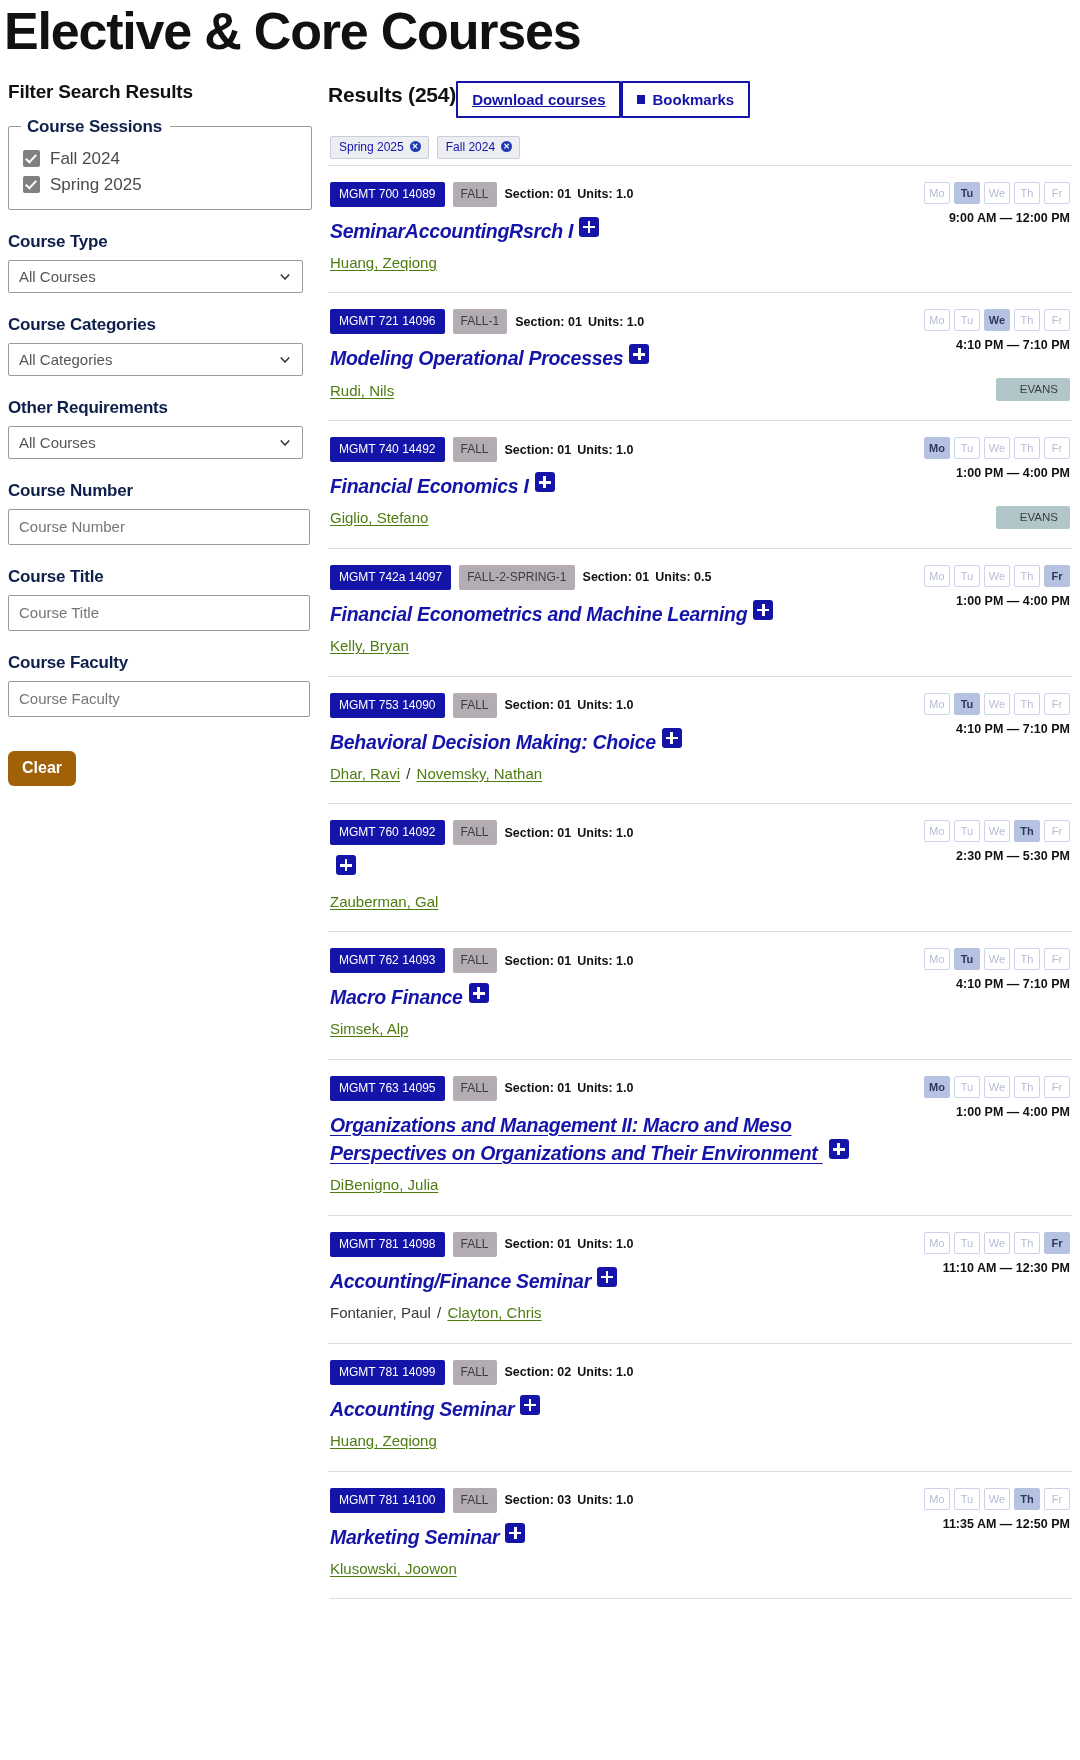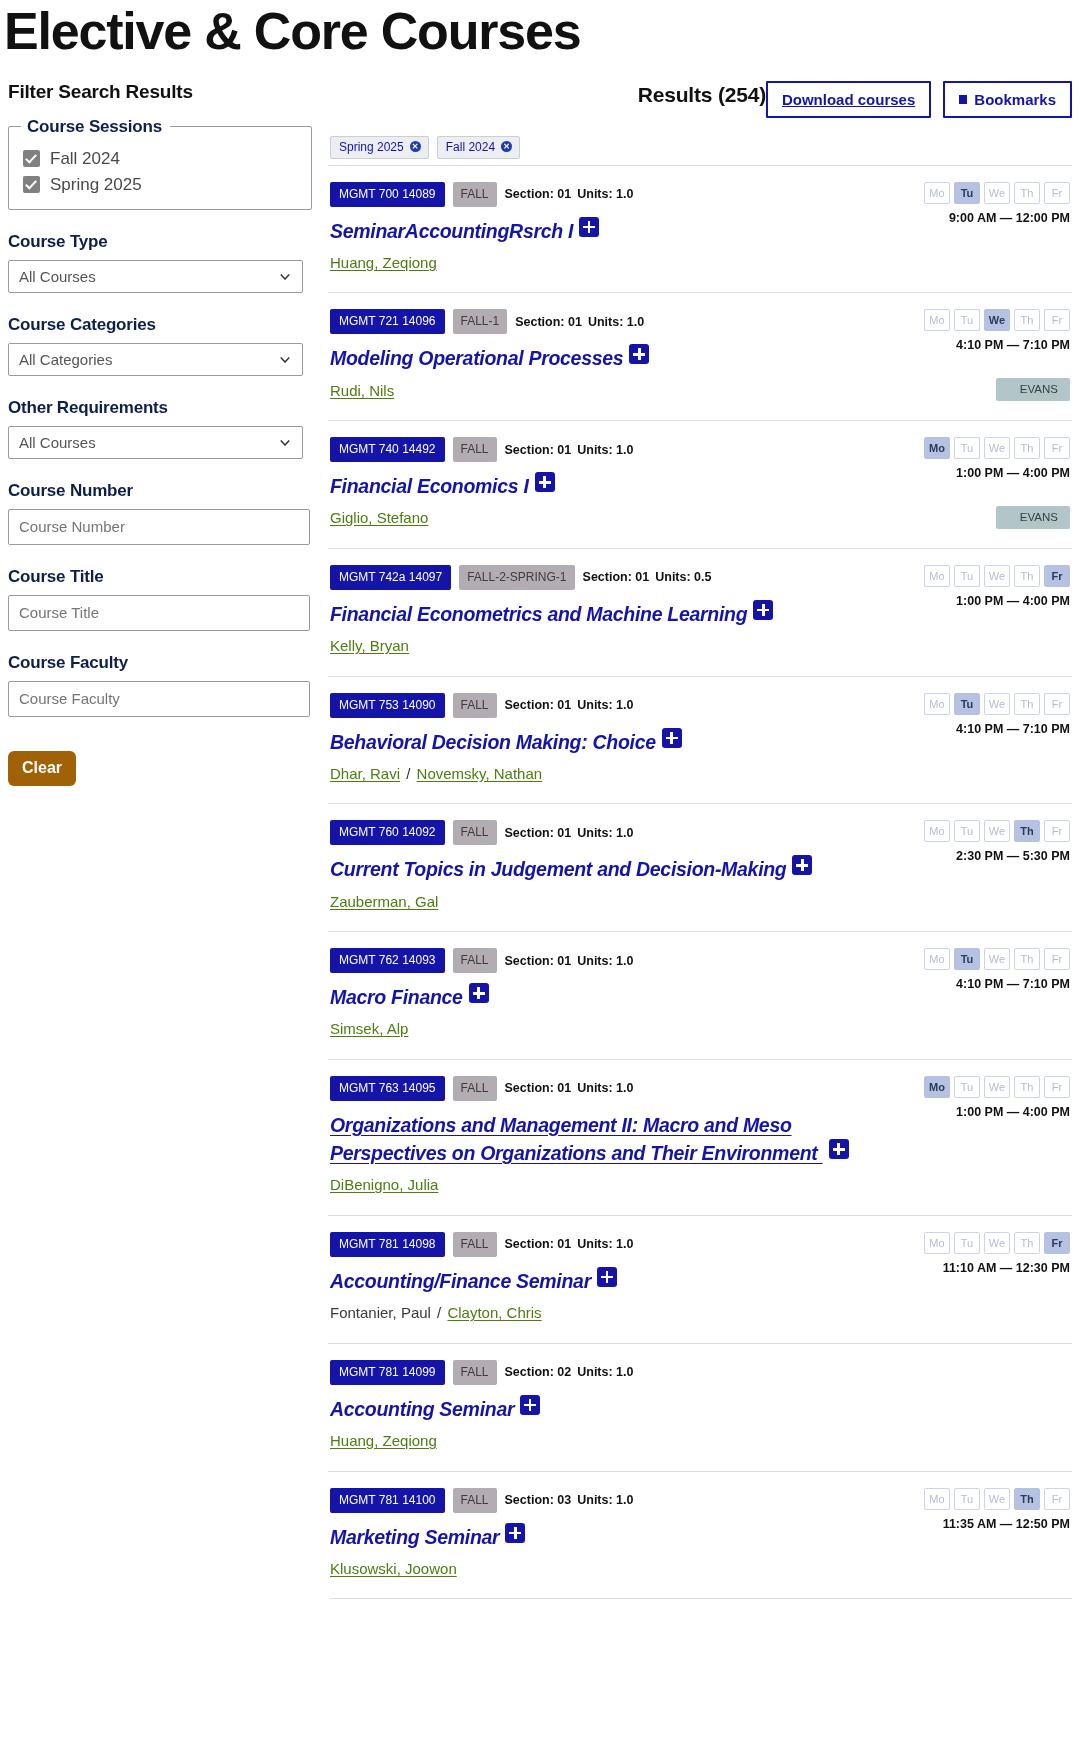--- a/index.html
+++ b/index.html
@@ -118,30 +118,30 @@
     padding: 8px 14px 9px 14px;
     margin-top: 12px;
     cursor: pointer;
     font-family: "Liberation Sans", sans-serif;
   }
 
   
   .results-top {
     display: flex;
     align-items: flex-start;
-    justify-content: flex-end;
+    justify-content: flex-start;
   }
   .results-count {
     font-size: 21px;
     font-weight: 800;
     color: #111111;
     letter-spacing: -0.2px;
     margin-top: 2px;
   }
-  .top-actions { display: flex; gap: 12px; }
+  .top-actions { display: flex; }
   .outline-btn {
     border: 2px solid #1414a8;
     background: #ffffff;
     color: #1414a8;
     font-size: 15px;
     font-weight: 800;
     padding: 8px 14px;
     border-radius: 1px;
     cursor: pointer;
     font-family: "Liberation Sans", sans-serif;
@@ -511,21 +511,21 @@
             <div class="time">4:10 PM — 7:10 PM</div>
           </div>
         </div>
         <div class="course-row">
           <div class="course-main">
             <div class="badge-line">
               <span class="code-badge">MGMT 760 14092</span>
               <span class="term-badge">FALL</span>
               <span class="sec-units"><span>Section: 01</span><span class="sp"></span><span>Units: 1.0</span></span>
             </div>
-            <div class="course-title-line"><span class="ttl">Current Topics in Judgement and Decision-Making</span><span class="plus-btn"></span></div>
+            <div class="course-title-line"><span class="plus-btn"></span></div>
             <div class="faculty"><a>Zauberman, Gal</a></div>
           </div>
           <div class="course-meta">
             <div class="days">
               <span class="day">Mo</span>
               <span class="day">Tu</span>
               <span class="day">We</span>
               <span class="day on">Th</span>
               <span class="day">Fr</span>
             </div>

